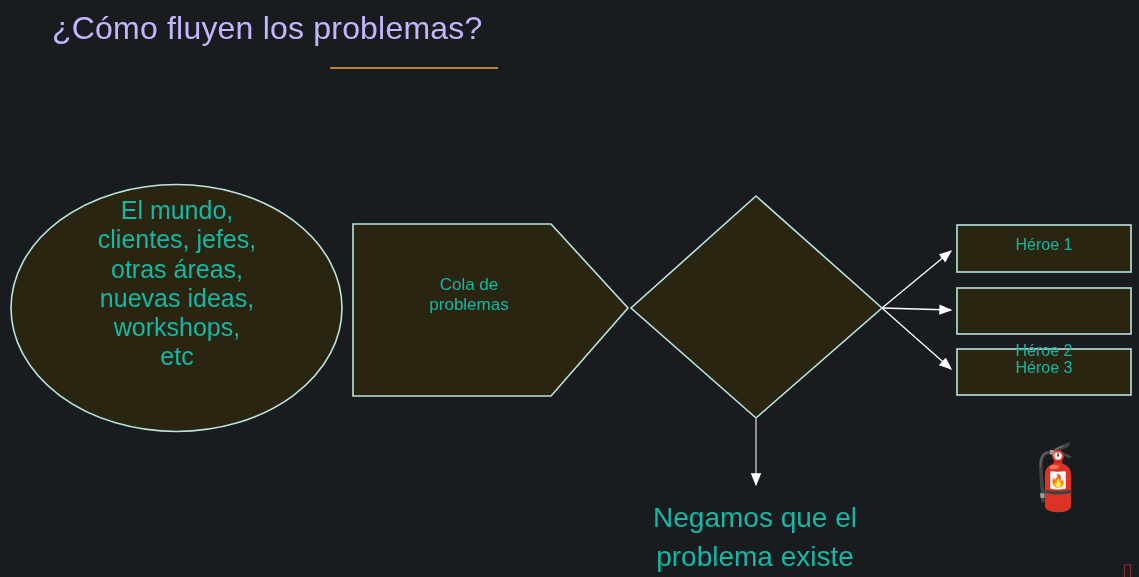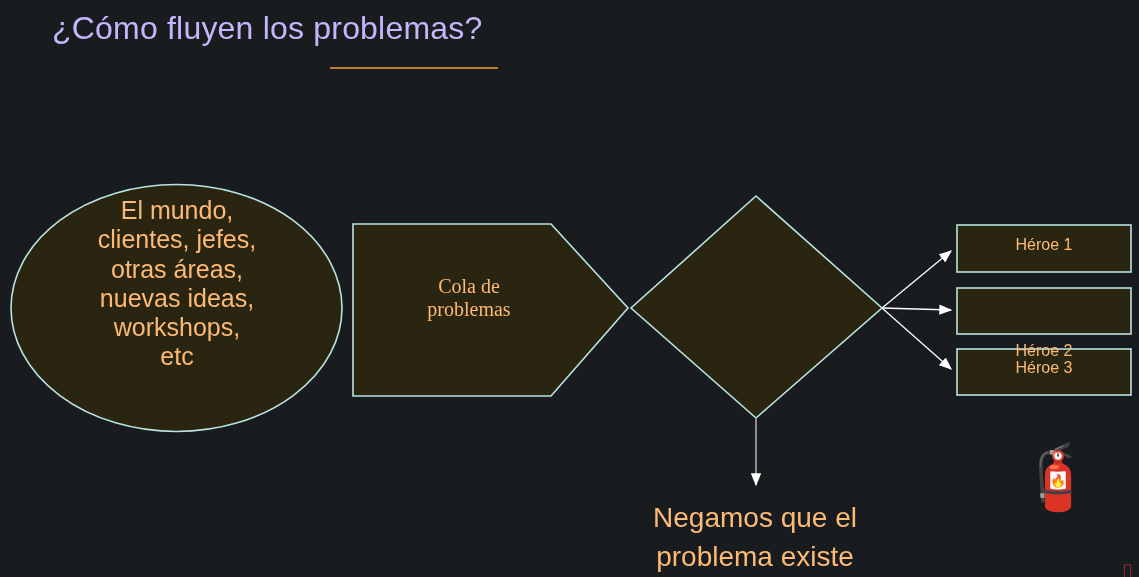--- a/index.html
+++ b/index.html
@@ -43,37 +43,36 @@
     left: 0;
     top: 0;
     width: 1139px;
     height: 577px;
   }
 
   
   .shape-text {
     position: absolute;
     text-align: center;
-    color: #fdba74;
+    color: #14b8a6;
     line-height: 1.17;
     pointer-events: none;
     white-space: pre-line;
   }
   #ellipse-text {
     left: 36px;
     top: 196px;
     width: 282px;
     font-size: 25px;
   }
   #queue-text {
     left: 360px;
     top: 275px;
     width: 218px;
-    font-size: 20px;
-    font-family: Liberation Serif, serif;
+    font-size: 17px;
   }
   #decision-text {
     left: 664px;
     top: 256px;
     width: 184px;
     font-size: 25px;
   }
   .hero-text {
     font-size: 16px;
     left: 957px;

